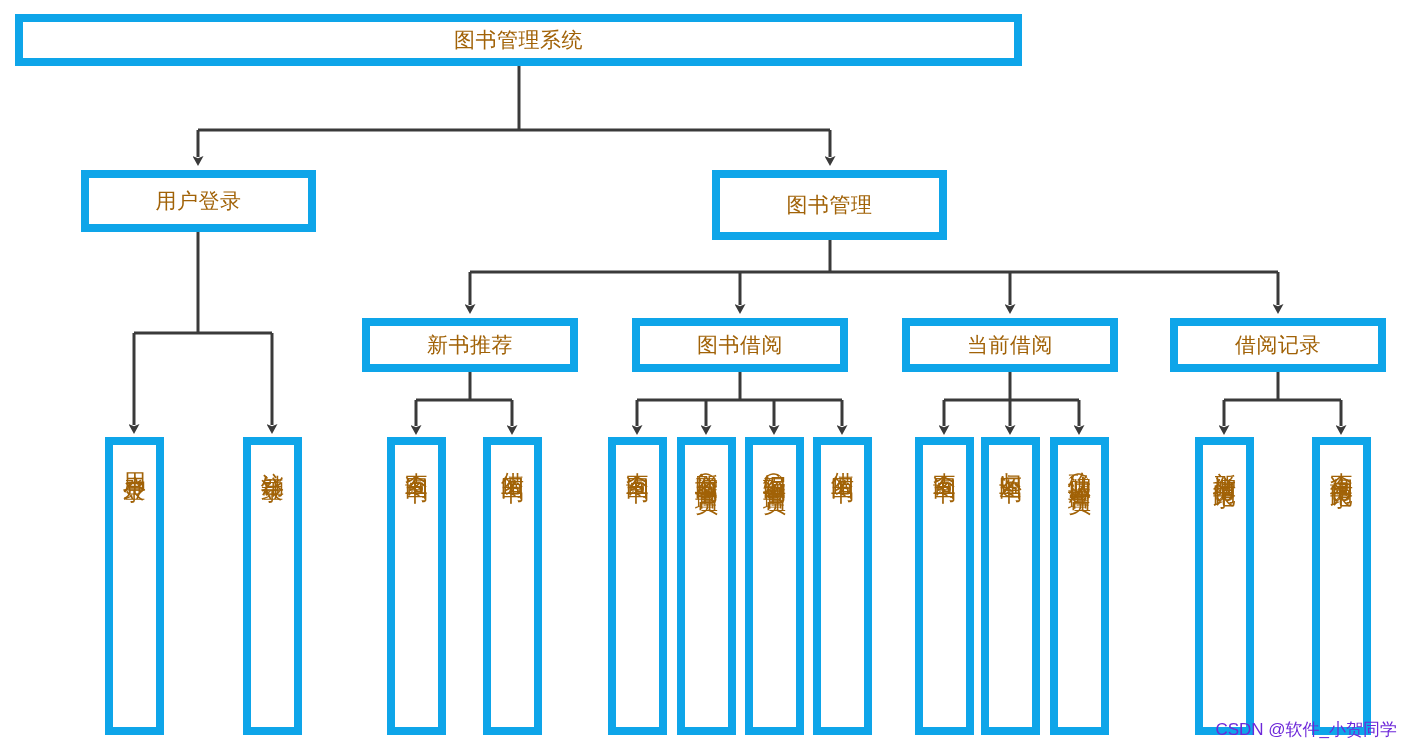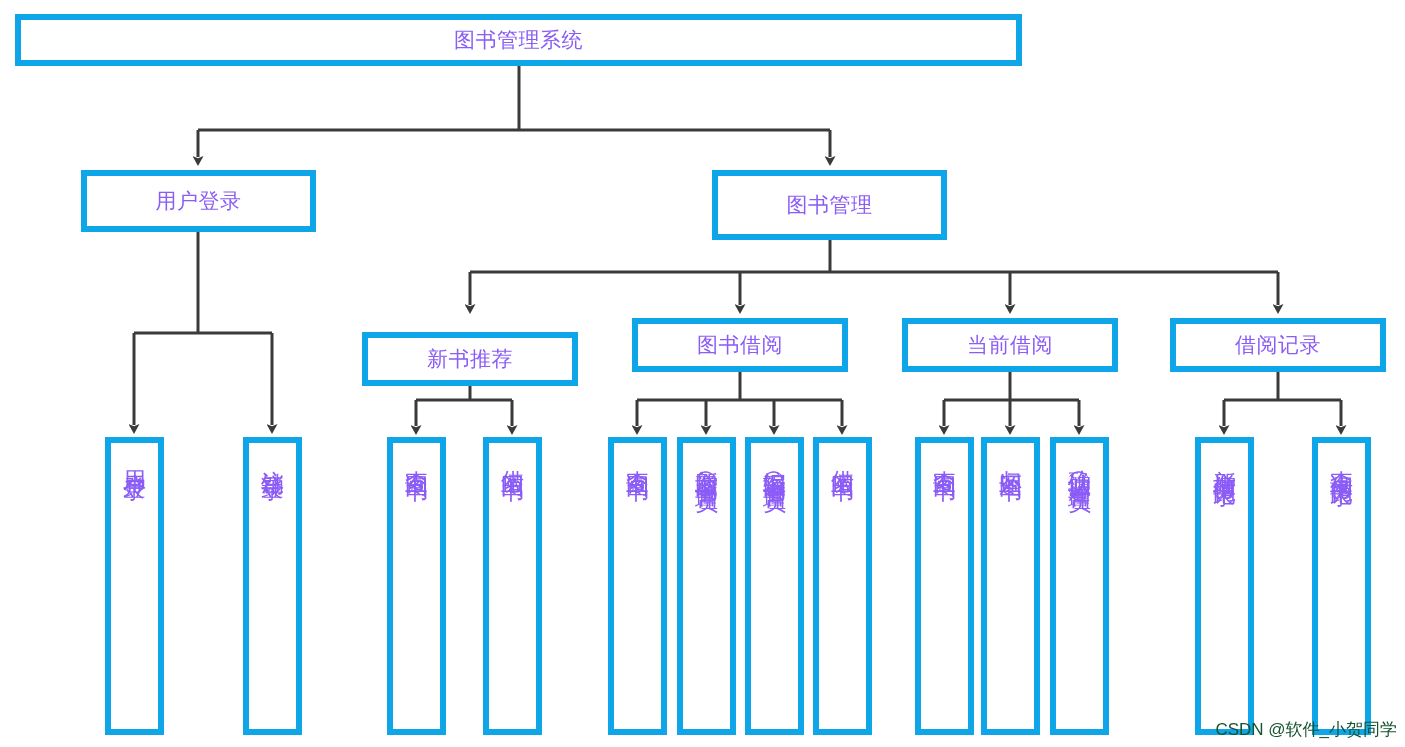--- a/index.html
+++ b/index.html
@@ -18,26 +18,26 @@
   #edges {
     position: absolute;
     left: 0;
     top: 0;
     width: 1405px;
     height: 747px;
   }
   .node {
     position: absolute;
     box-sizing: border-box;
-    border: 6px solid #0ea5e9;
+    border: 8px solid #0ea5e9;
     background: #ffffff;
     display: flex;
     align-items: center;
     justify-content: center;
-    color: #8b5cf6;
+    color: #a16207;
   }
   .node .lbl {
     display: block;
     text-align: center;
     line-height: 1.12;
     letter-spacing: 0.5px;
   }
   .node.horizontal .lbl {
     font-size: 21px;
     white-space: nowrap;
@@ -51,21 +51,21 @@
     text-orientation: upright;
     font-size: 23px;
     letter-spacing: 3px;
     line-height: 1;
   }
   #watermark {
     position: absolute;
     right: 8px;
     bottom: 6px;
     font-size: 17px;
-    color: #14532d;
+    color: #6d28d9;
     white-space: nowrap;
     pointer-events: none;
     font-family: "Liberation Sans", "DejaVu Sans", sans-serif;
   }
 </style>
 </head>
 <body>
 
 <div id="canvas">
 
@@ -123,21 +123,21 @@
     <span class="lbl">图书管理系统</span>
   </div>
 
   <div class="node horizontal" style="left:81px; top:170px; width:235px; height:62px;">
     <span class="lbl">用户登录</span>
   </div>
   <div class="node horizontal" style="left:712px; top:170px; width:235px; height:70px;">
     <span class="lbl">图书管理</span>
   </div>
 
-  <div class="node horizontal" style="left:362px; top:332px; width:216px; height:54px;">
+  <div class="node horizontal" style="left:362px; top:318px; width:216px; height:54px;">
     <span class="lbl">新书推荐</span>
   </div>
   <div class="node horizontal" style="left:632px; top:318px; width:216px; height:54px;align-items:center;">
     <span class="lbl">图书借阅</span>
   </div>
   <div class="node horizontal" style="left:1170px; top:318px; width:216px; height:54px;">
     <span class="lbl">借阅记录</span>
   </div>
   <div class="node horizontal" style="left:902px; top:318px; width:216px; height:54px;">
     <span class="lbl">当前借阅</span>

